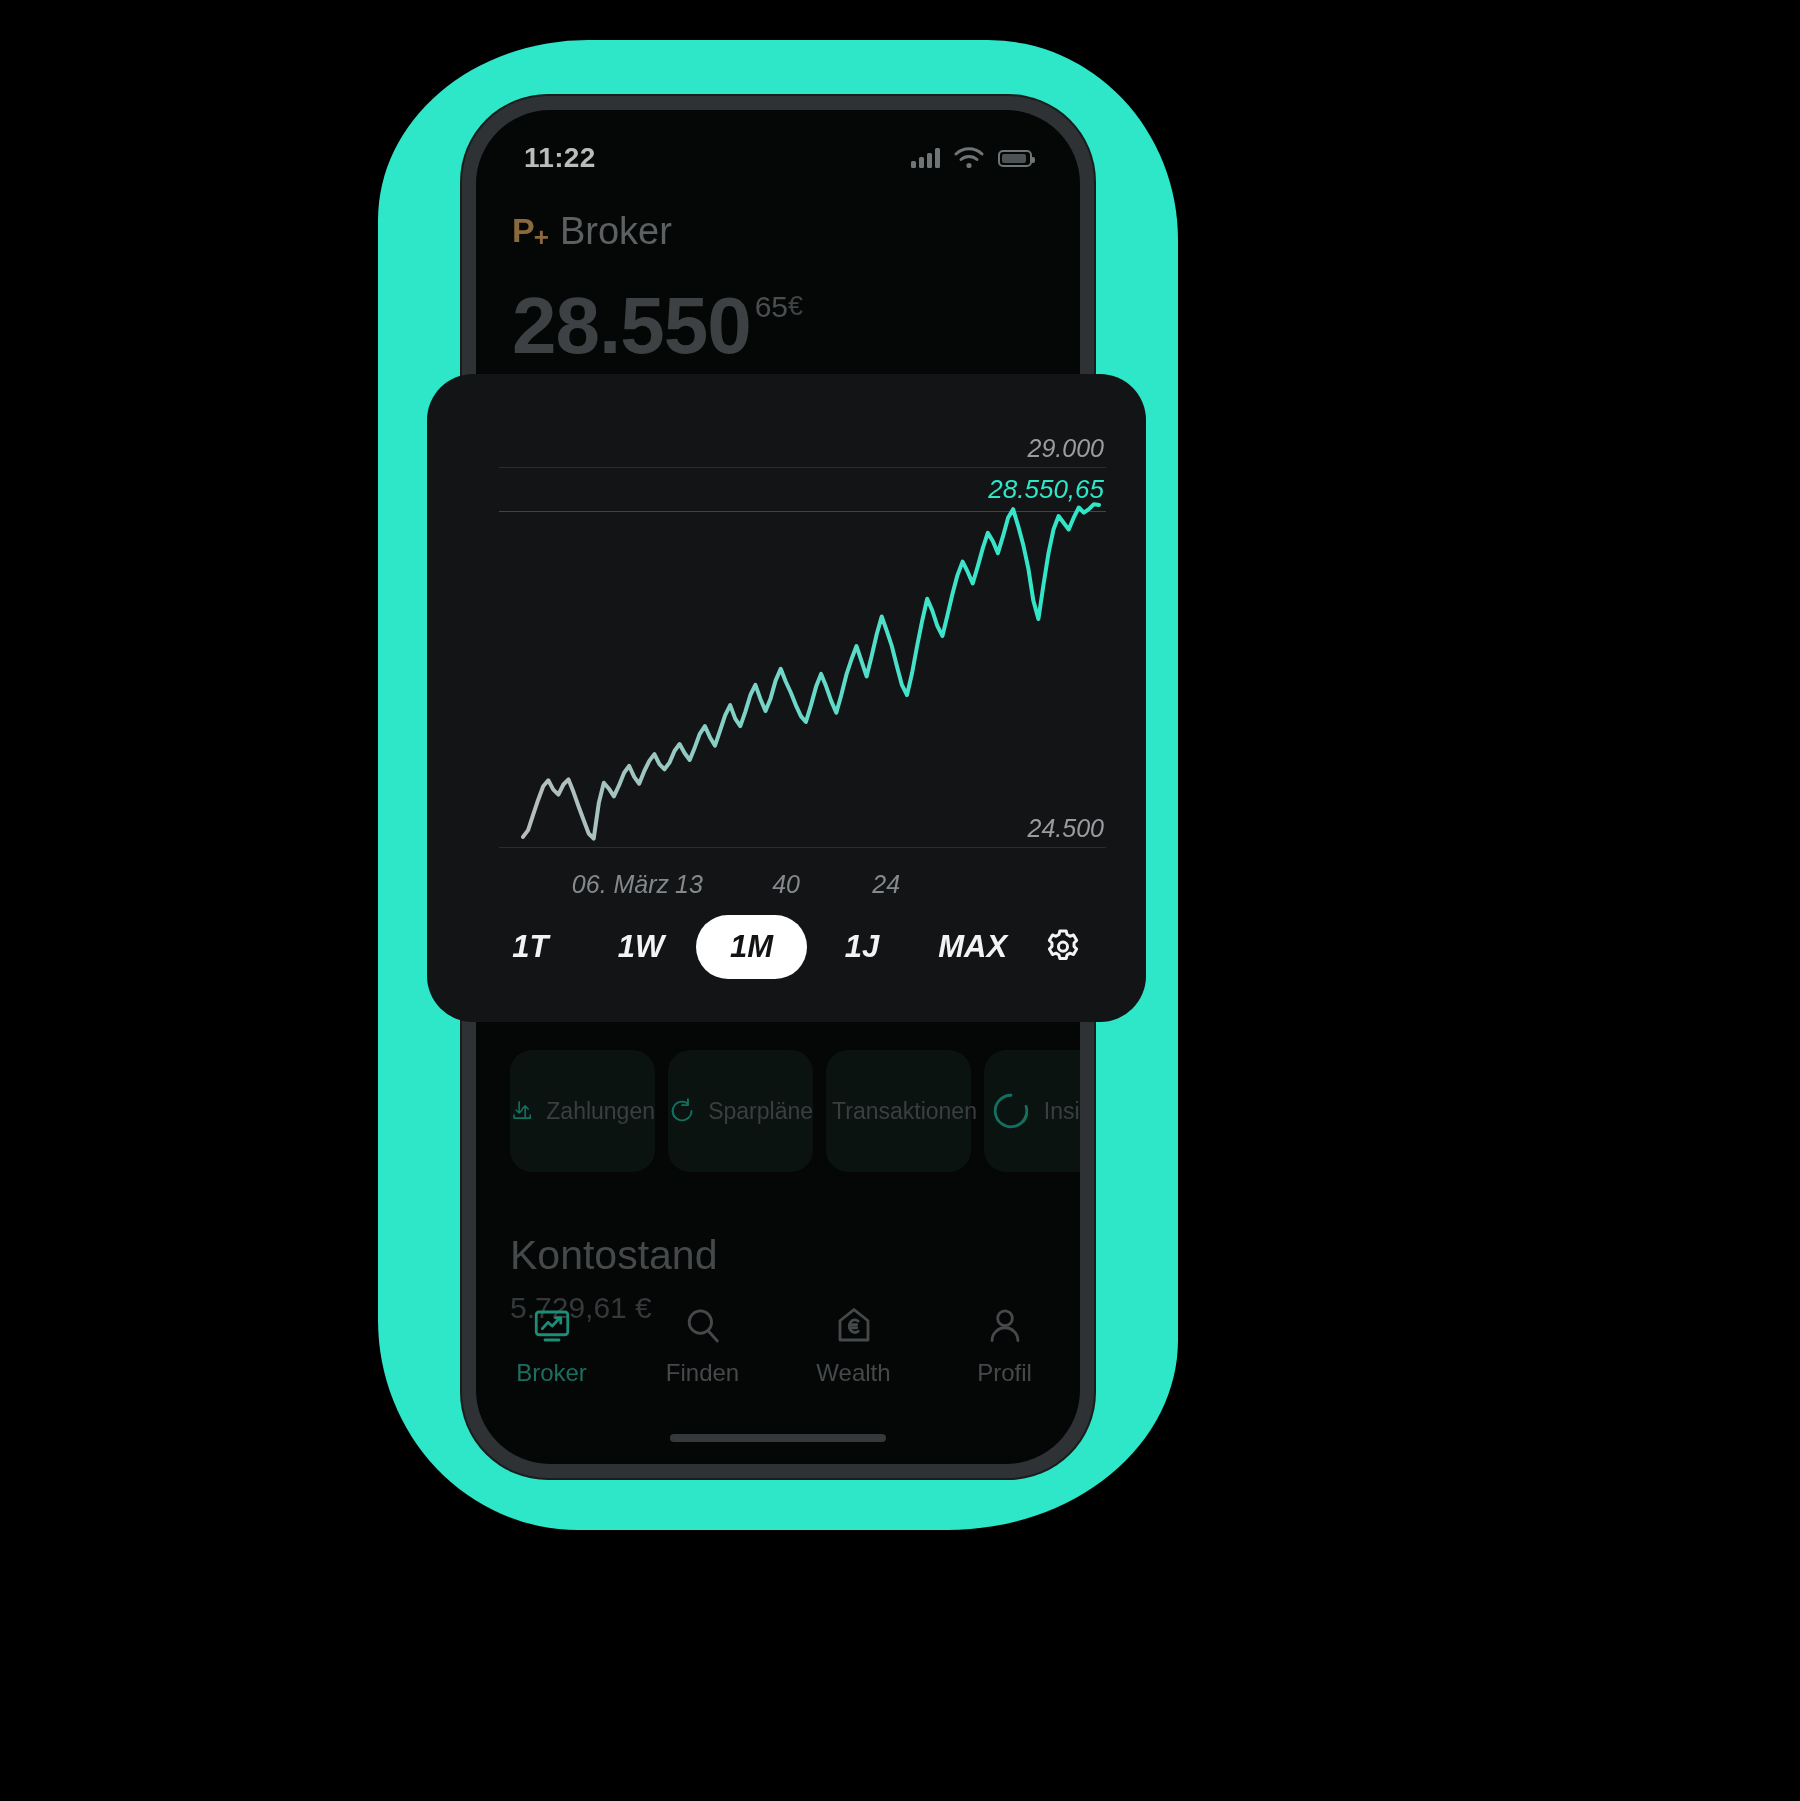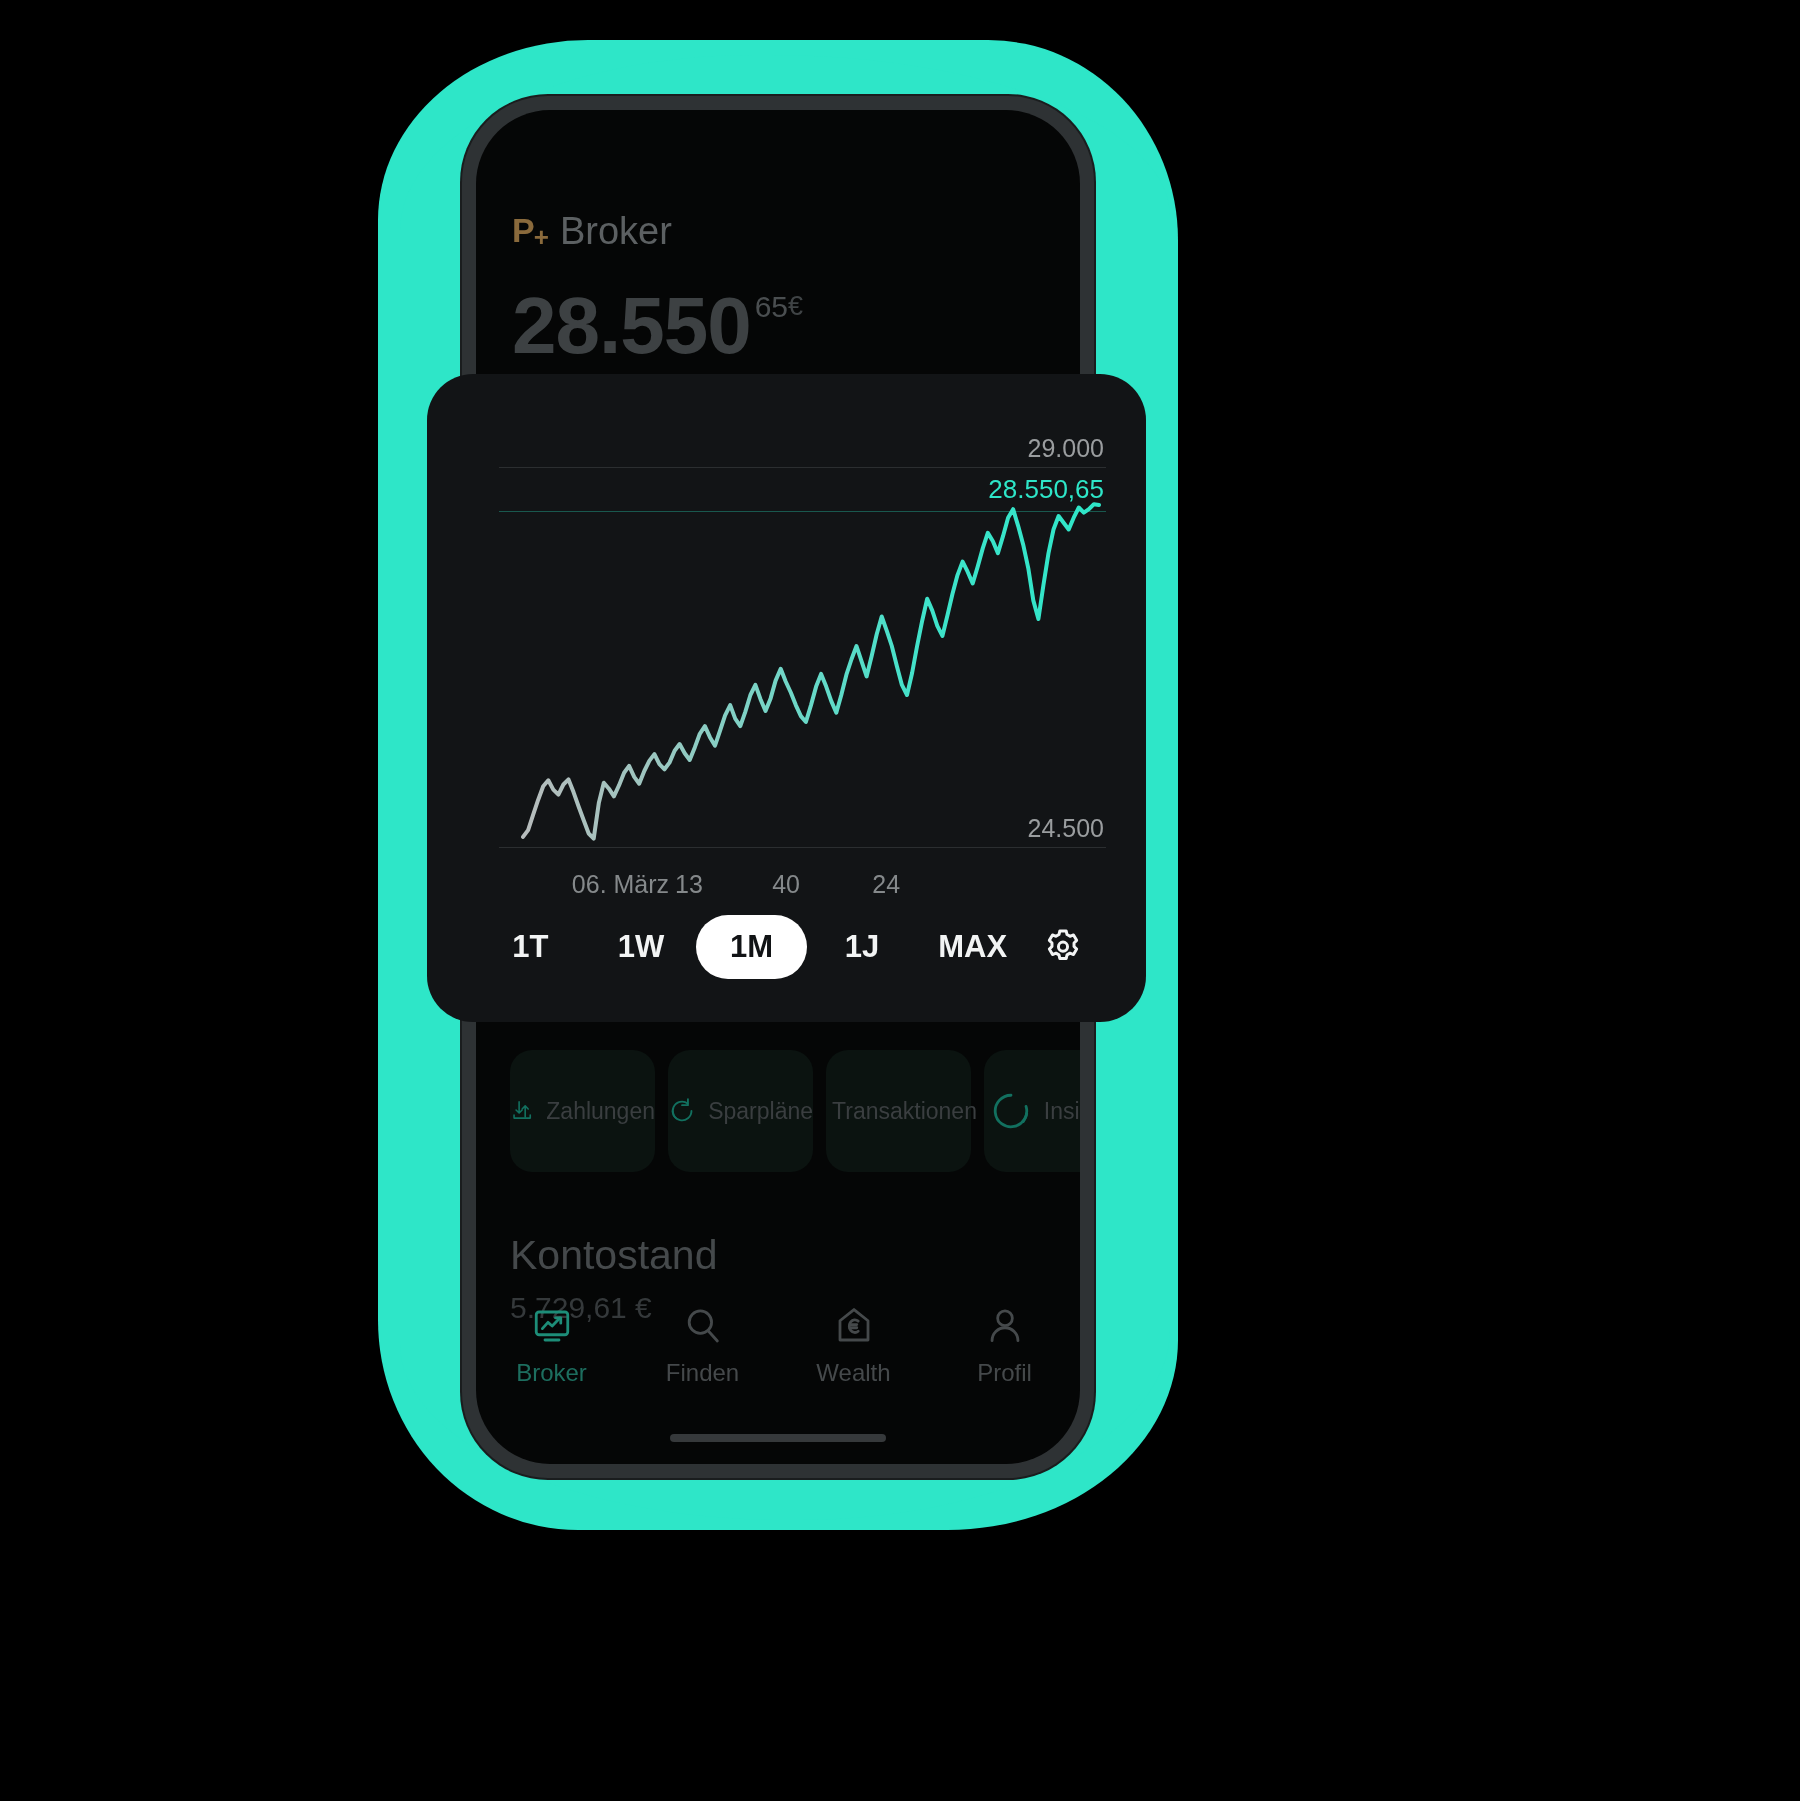--- a/index.html
+++ b/index.html
@@ -78,21 +78,21 @@
   .tab{flex:1;display:flex;flex-direction:column;align-items:center;justify-content:center;gap:12px;}
   .tab svg{width:42px;height:42px;}
   .tab span{font-size:24px;color:#45494b;}
   .tab.active span{color:#1d6e5f;}
   .homebar{position:absolute;bottom:22px;left:50%;transform:translateX(-50%);
     width:216px;height:8px;background:#36393b;border-radius:4px;}
 
   
   .overlay{
     position:absolute;left:427px;top:374px;width:719px;height:648px;
-    background:#121416;border-radius:46px;z-index:30;
+    background:#121416;border-radius:46px;z-index:30;font-style:italic;
   }
   .chart-area{position:absolute;left:0;top:0;right:0;height:498px;}
   .grid-line{position:absolute;height:1px;background:#2b2e30;}
   .gl-top{left:72px;right:40px;top:93px;}
   .gl-mid{left:72px;right:40px;top:137px;background:#1f8f7e;opacity:.55;}
   .gl-bot{left:72px;right:40px;top:473px;}
   .ylab{position:absolute;right:42px;font-size:25px;color:#9a9d9f;text-align:right;}
   .ylab-top{top:60px;}
   .ylab-bot{top:440px;}
   .ylab-cur{position:absolute;right:42px;top:100px;font-size:26px;color:#2ee6c8;text-align:right;}
@@ -114,20 +114,39 @@
 <body>
 
 <div id="stage">
 
   <div class="blob"></div>
   <div class="blob2"></div>
 
   <div class="phone">
     <div class="screen">
 
+      <div class="statusbar">
+        <div class="sb-time">11:22</div>
+        <div class="sb-right">
+          <div class="bars">
+              <i></i>
+              <i></i>
+              <i></i>
+              <i></i>
+            </div>
+          <svg width="30" height="22" viewBox="0 0 30 22">
+            <path d="M2 7 A19 19 0 0 1 28 7" fill="none" stroke="#6f7476" stroke-width="3" stroke-linecap="round"></path>
+            <path d="M7 12.5 A12 12 0 0 1 23 12.5" fill="none" stroke="#6f7476" stroke-width="3" stroke-linecap="round"></path>
+            <circle cx="15" cy="18.5" r="2.6" fill="#6f7476"></circle>
+          </svg>
+          <div class="battery">
+              <b></b>
+            </div>
+        </div>
+      </div>
 
       <div class="app-head">
         <div class="pplus"><span>P</span><sub>+</sub></div>
         <div class="app-title">Broker</div>
       </div>
 
       <div class="balance">
         <div class="bal-main">28.550</div>
         <div class="bal-sup">
           <div class="bal-cents">65</div>

